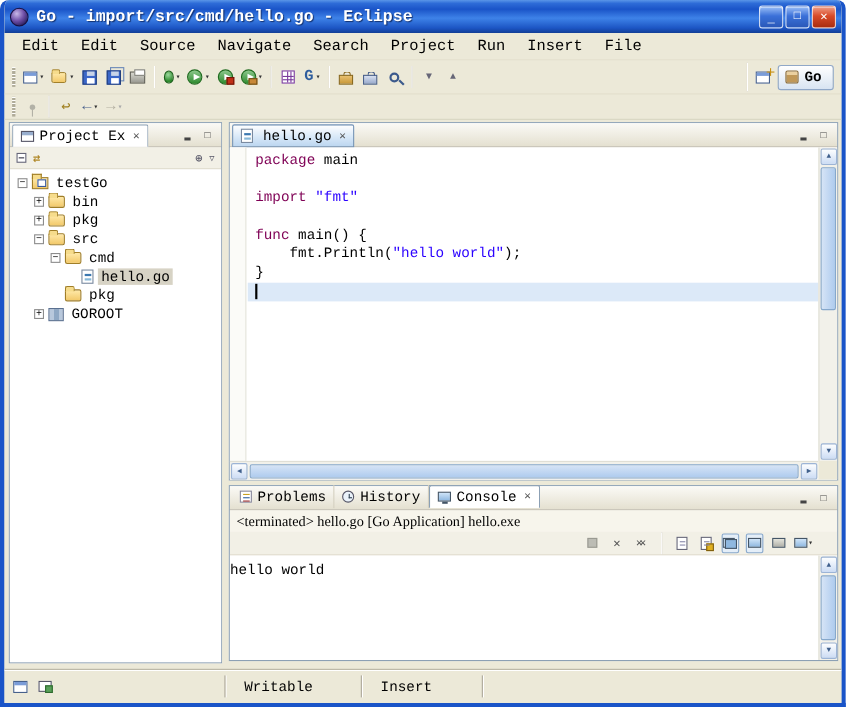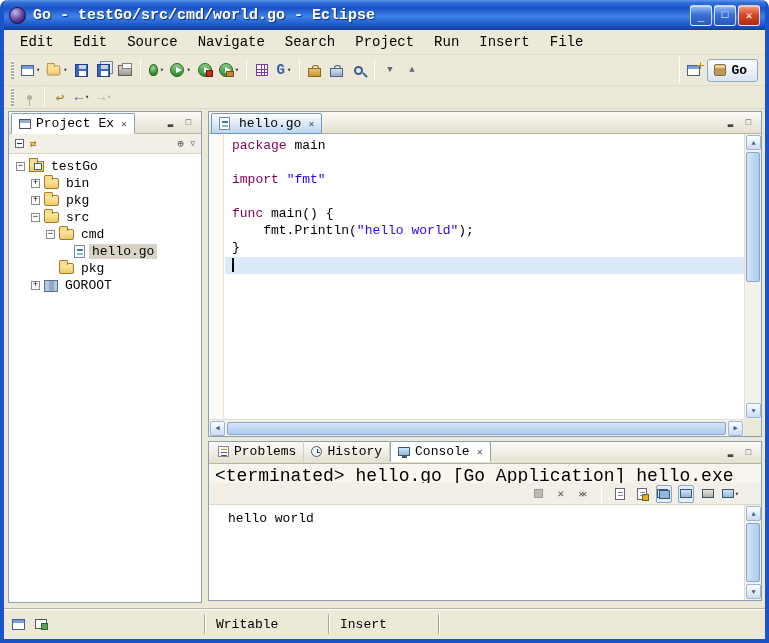--- a/index.html
+++ b/index.html
@@ -169,38 +169,38 @@
     border:1px solid #9CB4D6; border-radius:2px; color:#40608C; font-size:7px;
     display:flex; align-items:center; justify-content:center; flex:0 0 auto; }
   .sb-v .sbtn.bottom{ position:absolute; bottom:0; left:0; }
   .sthumb{ background:linear-gradient(90deg,#D6E4F6,#AECBEE); border:1px solid #86A8CC; border-radius:2px; }
   .sb-v .sthumb{ position:absolute; left:1px; right:1px; top:18px; height:130px; }
   .sb-h .sthumb{ height:13px; flex:1; margin:0 1px; background:linear-gradient(180deg,#D6E4F6,#AECBEE); }
 
   
   .consoleview{ left:204px; top:332px; width:554px; height:160px; }
   .con-status{ position:absolute; left:0; right:0; top:22px; height:19px; background:#F7F5EC;
-    font-size:18px; padding:2px 6px; color:#000; white-space:nowrap; overflow:hidden; }
+    font-size:13px; padding:2px 6px; color:#000; white-space:nowrap; overflow:hidden;font-family:Liberation Serif, serif; }
   .con-toolbar{ position:absolute; left:0; right:0; top:41px; height:22px; background:#F2F0E6;
     border-bottom:1px solid #DCD8C8; display:flex; align-items:center; justify-content:flex-end; gap:6px; padding-right:22px; }
   .cbtn{ display:flex; align-items:center; justify-content:center; min-width:16px; height:18px; gap:1px; }
   .cbtn.toggled{ background:#E4EEF8; border:1px solid #88A8CC; border-radius:2px; }
   .ic-term{ width:9px; height:9px; background:#BCBCB4; border:1px solid #9A9A92; display:inline-block; }
   .bold-x{ font-weight:bold; color:#555; font-size:11px; }
   .xx{ letter-spacing:-3px; font-weight:bold; color:#555; font-size:10px; padding-right:3px; }
   .ic-doc{ width:10px; height:12px; background:#FFF; border:1px solid #667; position:relative; display:inline-block; }
   .ic-doc::after{ content:""; position:absolute; left:2px; top:3px; width:5px; height:1px; background:#88A; box-shadow:0 3px 0 #88A; }
   .ic-doc.lock::before{ content:""; position:absolute; right:-3px; bottom:-2px; width:5px; height:5px; background:#E0B020; border:1px solid #806010; }
   .ic-mon{ width:12px; height:9px; border:1px solid #456; background:linear-gradient(180deg,#CFE4F8,#8FB8E0); position:relative; display:inline-block; }
   .ic-mon.gray{ background:linear-gradient(180deg,#E4E4DC,#B0B0A8); }
   .ic-mon2{ width:13px; height:10px; position:relative; display:inline-block; }
   .ic-mon2::before{ content:""; position:absolute; left:0; top:0; width:9px; height:7px; border:1px solid #456; background:#CFE4F8; }
   .ic-mon2::after{ content:""; position:absolute; right:0; bottom:0; width:9px; height:7px; border:1px solid #456; background:#8FB8E0; }
   .con-output{ position:absolute; left:0; right:0; top:63px; bottom:0; background:#FFF; }
-  .con-text{ font-size:13px; color:#000; padding:6px 19px; white-space:pre; }
+  .con-text{ font-size:13px; color:#000; padding:6px 0; white-space:pre; }
   .con-sb{ position:absolute; right:0; top:0; bottom:0; width:17px; background:#F2F1EA; border-left:1px solid #E0DFD6; }
   .con-sb .sthumb{ position:absolute; left:1px; right:1px; top:18px; bottom:18px; }
 
   
   .cticon{ display:inline-block; }
   .ic-problems{ width:11px; height:11px; background:#FFF; border:1px solid #889; position:relative; }
   .ic-problems::before{ content:""; position:absolute; left:2px; top:2px; width:6px; height:1px;
     background:#C8A020; box-shadow:0 3px 0 #3060A0, 0 6px 0 #A03030; }
   .ic-history{ width:11px; height:11px; border-radius:50%; border:1px solid #556; background:#EAF2FA; position:relative; }
   .ic-history::before{ content:""; position:absolute; left:5px; top:2px; width:1px; height:4px; background:#345; }
@@ -213,35 +213,35 @@
   
   .sash{ position:absolute; background:#ECE9D8; }
   .sash.v{ left:198px; top:2px; width:6px; height:492px; }
   .sash.h{ left:204px; top:328px; width:554px; height:4px; }
 
   
   .statusbar{ position:absolute; left:0; right:0; bottom:0; height:31px; background:#ECE9D8;
     border-top:1px solid #B8B4A4; box-shadow:inset 0 1px 0 #FFF; display:flex; align-items:center; font-size:13px; }
   .sb-left{ width:200px; display:flex; align-items:center; gap:10px; padding-left:8px; }
   .groove{ width:2px; height:20px; border-left:1px solid #ACA899; border-right:1px solid #FFF; }
-  .sb-cell{ padding:0 10px; display:flex; align-items:center; }
+  .sb-cell{ padding:0 16px; display:flex; align-items:center; }
   .sb-cell.w1{ width:122px; }
   .sb-cell.w2{ width:108px; }
   .sb-fill{ flex:1; }
   .stat-ic2{ width:12px; height:10px; border:1px solid #556; background:#FFF; position:relative; }
   .stat-ic2::after{ content:""; position:absolute; right:-2px; bottom:-2px; width:5px; height:5px; background:#58A058; border:1px solid #2E682E; }
 </style>
 </head>
 <body>
 
 <div class="window">
 
   <div class="titlebar">
     <span class="app-icon"></span>
-    <span class="title-text">Go - testGo/src/cmd/world.go - Eclipse</span>
+    <span class="title-text">Go - import/src/cmd/hello.go - Eclipse</span>
     <span class="tbtn min">
         <span>_</span>
       </span>
     <span class="tbtn">
         <span>□</span>
       </span>
     <span class="tbtn close">
         <span>✕</span>
       </span>
   </div>

